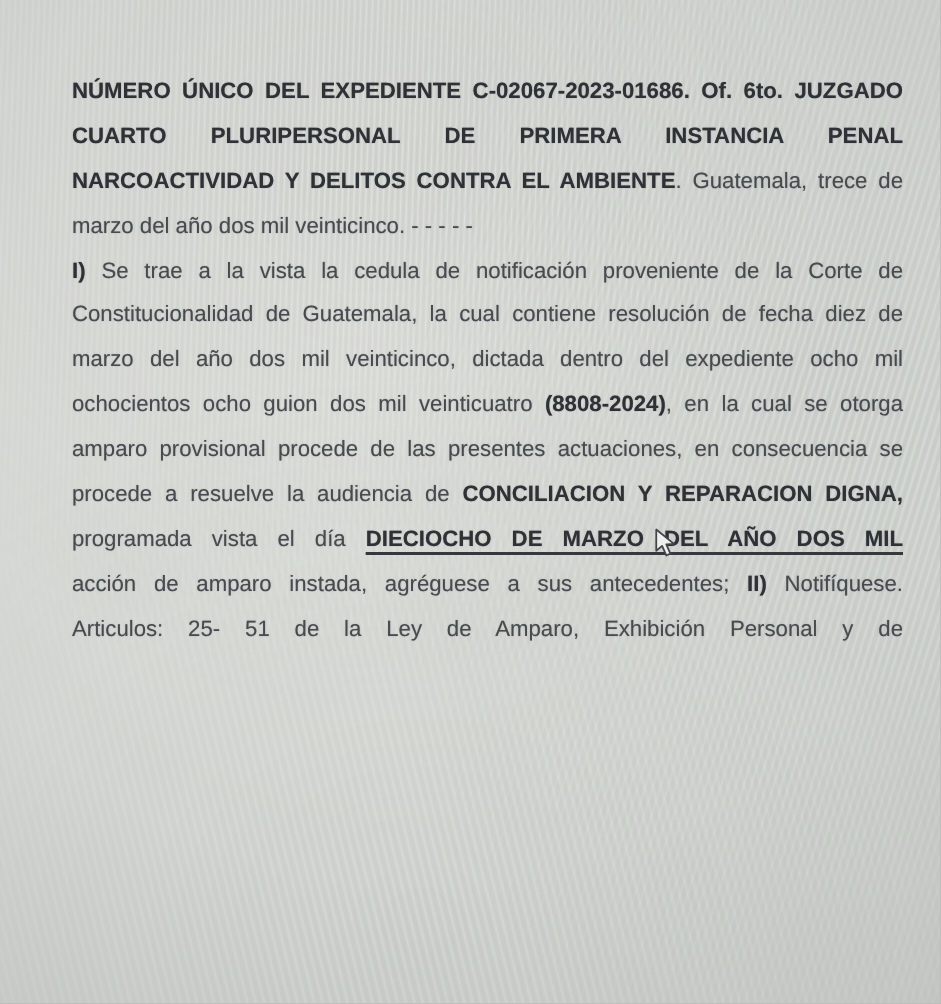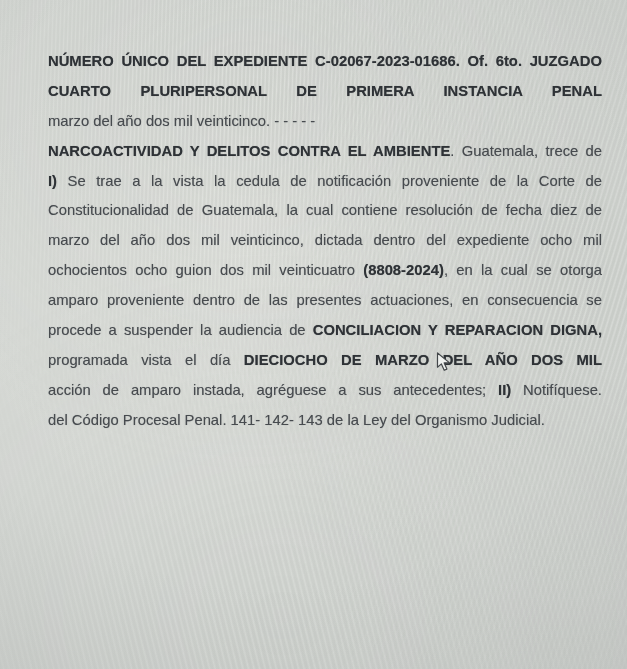--- a/index.html
+++ b/index.html
@@ -75,20 +75,21 @@
   .line.just {
     text-align: justify;
     text-align-last: justify;
   }
   .b {
     font-weight: 700;
     color: #2e3236;
     text-shadow: 0 0 0.7px rgba(60,64,68,0.6);
   }
   .u {
+    text-decoration: underline;
     text-decoration-thickness: 2px;
     text-underline-offset: 4px;
     text-decoration-color: #35393d;
     margin-top: 16px;
   }
   .cursor {
     position: absolute;
     left: 436px;
     top: 352px;
     width: 17px;
@@ -101,29 +102,29 @@
 
 <div class="screen">
   <div class="moire m1"></div>
   <div class="moire m2"></div>
   <div class="moire m3"></div>
   <div class="vignette"></div>
 
   <div class="doc">
       <div class="line just"><span class="b">NÚMERO ÚNICO DEL EXPEDIENTE C-02067-2023-01686. Of. 6to. JUZGADO</span></div>
       <div class="line just"><span class="b">CUARTO PLURIPERSONAL DE PRIMERA INSTANCIA PENAL</span></div>
+      <div class="line just"><span class="b">NARCOACTIVIDAD Y DELITOS CONTRA EL AMBIENTE</span><span>. Guatemala, trece de</span></div>
       <div class="line"><span>marzo del año dos mil veinticinco. - - - - -</span></div>
-      <div class="line just"><span class="b">NARCOACTIVIDAD Y DELITOS CONTRA EL AMBIENTE</span><span>. Guatemala, trece de</span></div>
       <div class="line just"><span class="b">I)</span><span> Se trae a la vista la cedula de notificación proveniente de la Corte de</span></div>
       <div class="line just"><span>Constitucionalidad de Guatemala, la cual contiene resolución de fecha diez de</span></div>
       <div class="line just"><span>marzo del año dos mil veinticinco, dictada dentro del expediente ocho mil</span></div>
       <div class="line just"><span>ochocientos ocho guion dos mil veinticuatro </span><span class="b">(8808-2024)</span><span>, en la cual se otorga</span></div>
-      <div class="line just"><span>amparo proveniente dentro de las presentes actuaciones, en consecuencia se</span></div>
-      <div class="line just"><span>procede a suspender la audiencia de </span><span class="b">CONCILIACION Y REPARACION DIGNA,</span></div>
+      <div class="line just"><span>amparo provisional procede de las presentes actuaciones, en consecuencia se</span></div>
+      <div class="line just"><span>procede a resuelve la audiencia de </span><span class="b">CONCILIACION Y REPARACION DIGNA,</span></div>
       <div class="line just"><span>programada vista el día </span><span class="b u">DIECIOCHO DE MARZO DEL AÑO DOS MIL</span></div>
       <div class="line just"><span>acción de amparo instada, agréguese a sus antecedentes; </span><span class="b">II)</span><span> Notifíquese.</span></div>
-      <div class="line"><span>del Código Procesal Penal. 141- 142- 143 de la Ley del Organismo Judicial.</span></div>
+      <div class="line just"><span>Articulos: 25- 51 de la Ley de Amparo, Exhibición Personal y de</span></div>
     </div>
 
   <svg class="cursor" viewBox="0 0 17 20" xmlns="http://www.w3.org/2000/svg">
     <path d="M1.5 1 L1.5 15.2 L5.4 11.9 L8.2 18.3 L10.9 17.1 L8.2 10.9 L13.3 10.6 Z" fill="#eef0ee" stroke="#43474a" stroke-width="1.2" stroke-linejoin="round"></path>
   </svg>
 </div>
 
 </body></html>

